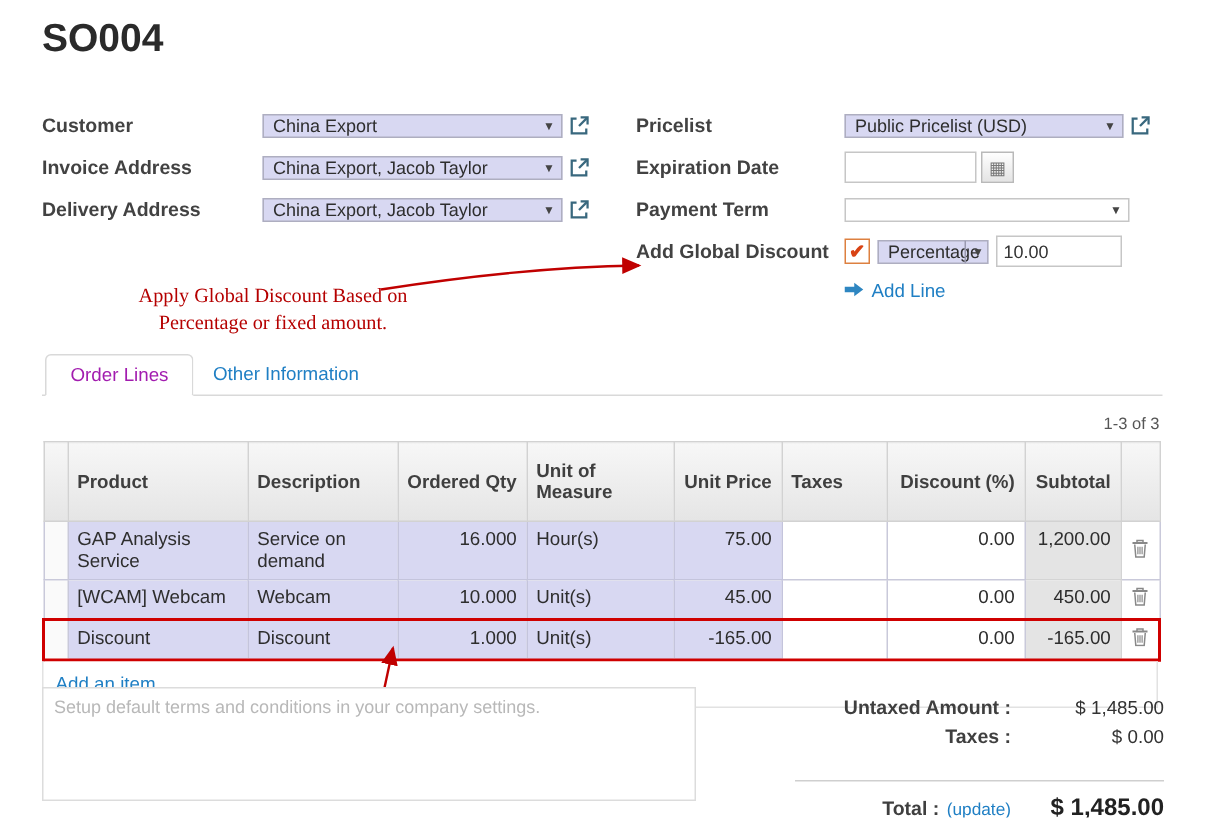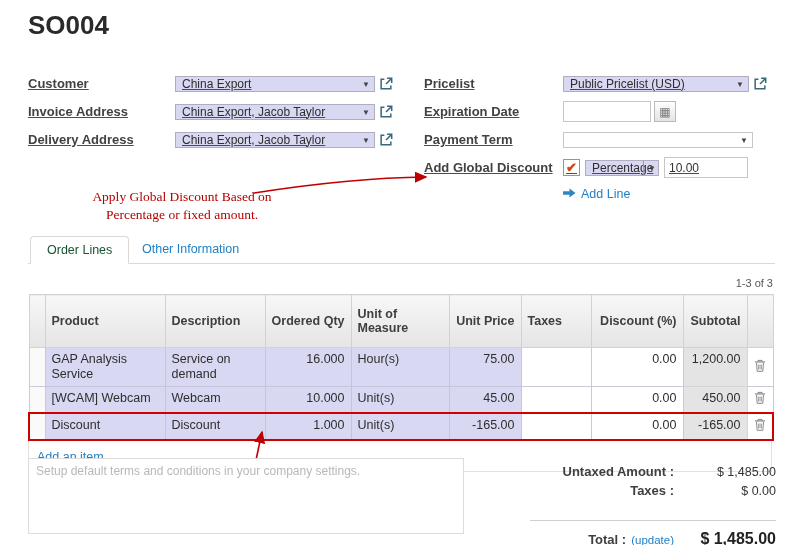--- a/index.html
+++ b/index.html
@@ -3,21 +3,21 @@
 <meta charset="utf-8">
 <style>
   html,body { margin:0; padding:0; }
   body { width:803px; height:545px; background:#fff; font-family:"Liberation Sans",sans-serif; color:#4c4c4c; overflow:hidden; }
   #app { position:relative; width:803px; height:545px; background:#fff; }
 
   .page-title { position:absolute; left:28px; top:10px; font-size:26px; font-weight:bold; color:#2a2a2a; }
 
   .form-left  { position:absolute; left:28px;  top:72px; }
   .form-right { position:absolute; left:424px; top:72px; }
-  .frow { display:flex; align-items:center; height:23px; margin-bottom:5px;text-decoration:underline; }
+  .frow { display:flex; align-items:center; height:23px; margin-bottom:5px; }
   .flabel { font-weight:bold; font-size:13px; color:#424242; }
   .form-left  .flabel { width:147px; }
   .form-right .flabel { width:139px; }
 
   .select { position:relative; height:16px; border:1px solid #aeaec0; background:#d8d8f2; display:flex; align-items:flex-end; padding:0 18px 0 6px; font-size:12px; color:#2e2e2e; box-sizing:border-box; cursor:pointer; }
   .select.white { background:#fff; border-color:#c6c6c6; }
   .select .chev { position:absolute; right:4px; top:50%; transform:translateY(-50%); font-size:8px; color:#444; }
   .select.split .chev { border-left:1px solid #9a9ab0; padding:3px 2px 3px 4px; right:0; }
   .w200{width:200px}.w186{width:186px}.w190{width:190px}.w74{width:74px}
 
@@ -30,21 +30,21 @@
   .checkbox { width:17px; height:17px; border:1px solid #dd8040; background:#fff; display:flex; align-items:center; justify-content:center; color:#d84315; font-size:13px; font-weight:bold; box-sizing:border-box; margin-right:5px; cursor:pointer; }
 
   .add-line { margin-left:139px; margin-top:8px; color:#1f7fc4; font-size:12.5px; display:flex; align-items:center; gap:5px; cursor:pointer; }
 
   .annot { position:absolute; color:#b50000; font-family:"Liberation Serif","DejaVu Serif",serif; font-size:13.5px; line-height:1.3; }
   .annot1 { left:82px; top:188px; width:200px; text-align:center; }
   .annot2 { left:103px; top:500px; }
   .arrow-svg { position:absolute; pointer-events:none; }
 
   .tabs { position:absolute; left:28px; top:235px; width:747px; height:28px; border-bottom:1px solid #d9d9d9; }
-  .tab-active { position:absolute; left:2px; bottom:-1px; background:#fff; border:1px solid #d9d9d9; border-bottom:1px solid #fff; border-radius:4px 4px 0 0; padding:6px 16px; font-size:12.5px; color:#14532d; cursor:pointer; }
+  .tab-active { position:absolute; left:2px; bottom:-1px; background:#fff; border:1px solid #d9d9d9; border-bottom:1px solid #fff; border-radius:4px 4px 0 0; padding:6px 16px; font-size:12.5px; color:#a21caf; cursor:pointer; }
   .tab-inactive { position:absolute; left:100px; bottom:0; padding:7px 14px; color:#1f7fc4; font-size:12.5px; cursor:pointer; }
 
   .pager { position:absolute; right:30px; top:277px; font-size:11px; color:#555; }
 
   .table-wrap { position:absolute; left:28px; top:294px; width:744px; }
   table.olines { width:744px; border-collapse:collapse; table-layout:fixed; font-size:12.5px; }
   .olines th { background:linear-gradient(#f7f7f7,#e5e5e5); border:1px solid #d2d2d2; padding:12px 6px; text-align:left; color:#3f3f3f; font-size:12.5px; font-weight:bold; overflow:hidden; }
   .olines th.num { text-align:right; }
   .olines td { padding:4px 6px; vertical-align:top; border:1px solid #c9c9da; overflow:hidden; line-height:15px; color:#2e2e2e; }
   .olines td.num { text-align:right; }

